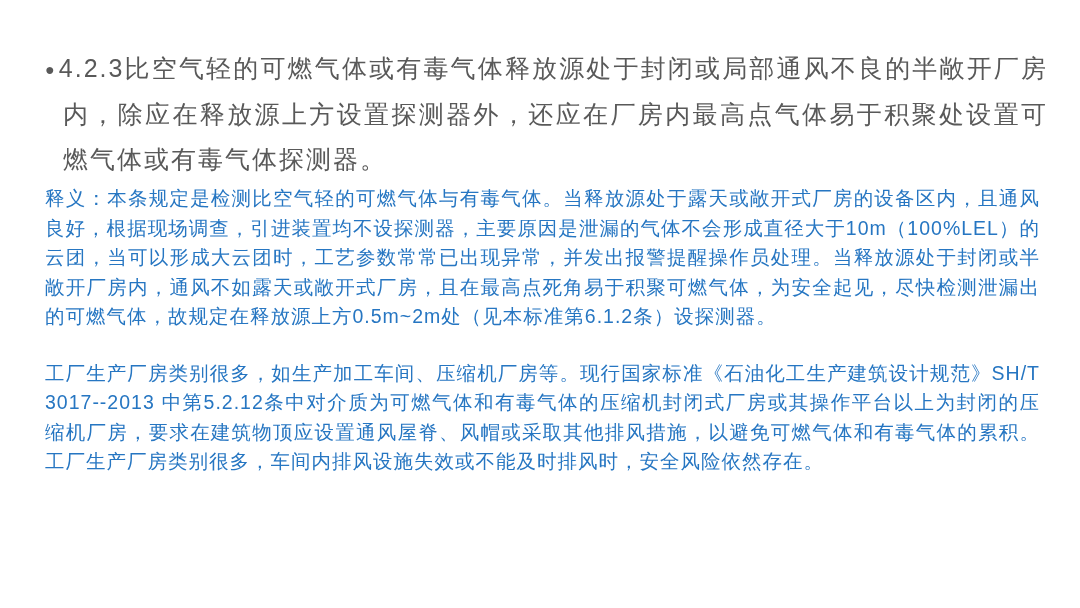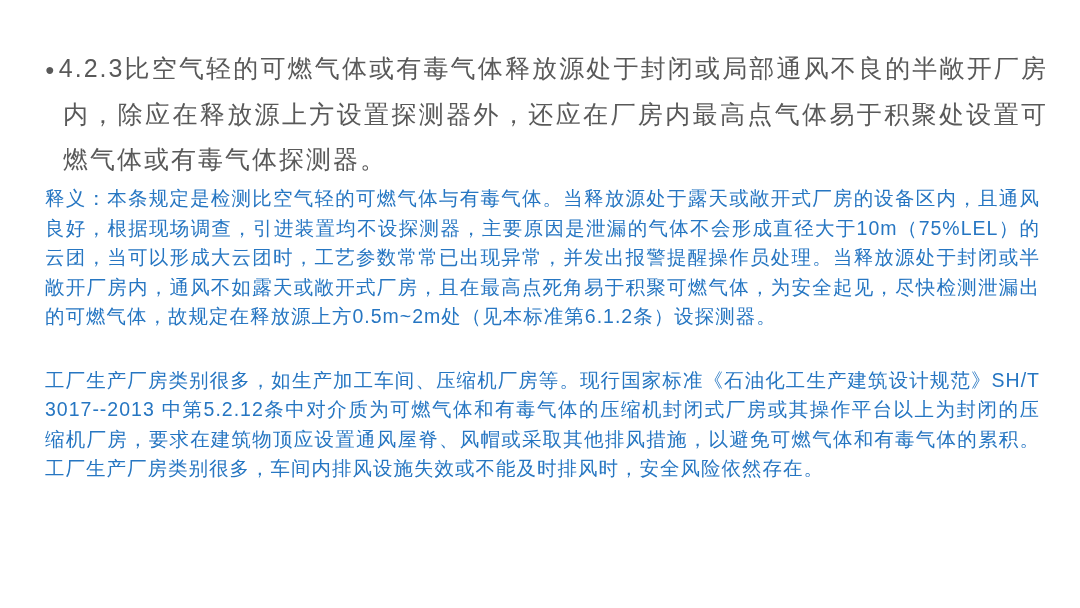--- a/index.html
+++ b/index.html
@@ -47,28 +47,28 @@
   .body-block p {
     margin: 0;
     font-size: 19.5px;
     line-height: 29.5px;
     letter-spacing: 1px;
     color: #2676C2;
     text-align: justify;
     text-justify: inter-character;
   }
   .body-block p + p {
-    margin-top: 34px;
+    margin-top: 27px;
   }
 </style>
 </head>
 <body>
 
 <div class="slide">
 
   <p class="heading"><span class="bullet">●</span><span>4.2.3比空气轻的可燃气体或有毒气体释放源处于封闭或局部通风不良的半敞开厂房内，除应在释放源上方设置探测器外，还应在厂房内最高点气体易于积聚处设置可燃气体或有毒气体探测器。</span></p>
 
   <div class="body-block">
-    <p>释义：本条规定是检测比空气轻的可燃气体与有毒气体。当释放源处于露天或敞开式厂房的设备区内，且通风良好，根据现场调查，引进装置均不设探测器，主要原因是泄漏的气体不会形成直径大于10m（75%LEL）的云团，当可以形成大云团时，工艺参数常常已出现异常，并发出报警提醒操作员处理。当释放源处于封闭或半敞开厂房内，通风不如露天或敞开式厂房，且在最高点死角易于积聚可燃气体，为安全起见，尽快检测泄漏出的可燃气体，故规定在释放源上方0.5m~2m处（见本标准第6.1.2条）设探测器。</p>
+    <p>释义：本条规定是检测比空气轻的可燃气体与有毒气体。当释放源处于露天或敞开式厂房的设备区内，且通风良好，根据现场调查，引进装置均不设探测器，主要原因是泄漏的气体不会形成直径大于10m（100%LEL）的云团，当可以形成大云团时，工艺参数常常已出现异常，并发出报警提醒操作员处理。当释放源处于封闭或半敞开厂房内，通风不如露天或敞开式厂房，且在最高点死角易于积聚可燃气体，为安全起见，尽快检测泄漏出的可燃气体，故规定在释放源上方0.5m~2m处（见本标准第6.1.2条）设探测器。</p>
     <p>工厂生产厂房类别很多，如生产加工车间、压缩机厂房等。现行国家标准《石油化工生产建筑设计规范》SH/T 3017--2013 中第5.2.12条中对介质为可燃气体和有毒气体的压缩机封闭式厂房或其操作平台以上为封闭的压缩机厂房，要求在建筑物顶应设置通风屋脊、风帽或采取其他排风措施，以避免可燃气体和有毒气体的累积。工厂生产厂房类别很多，车间内排风设施失效或不能及时排风时，安全风险依然存在。</p>
   </div>
 
 </div>
 
 </body></html>

